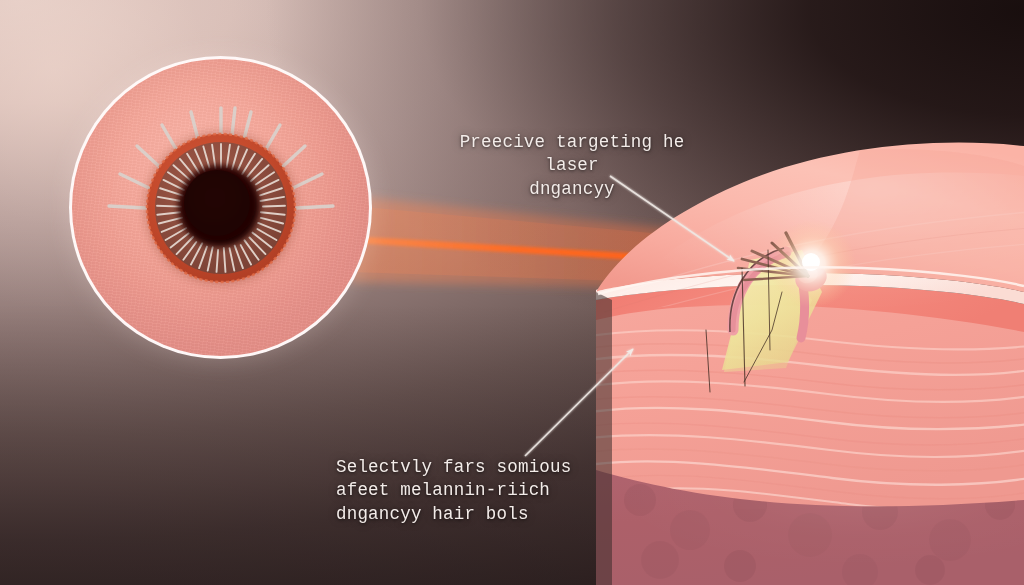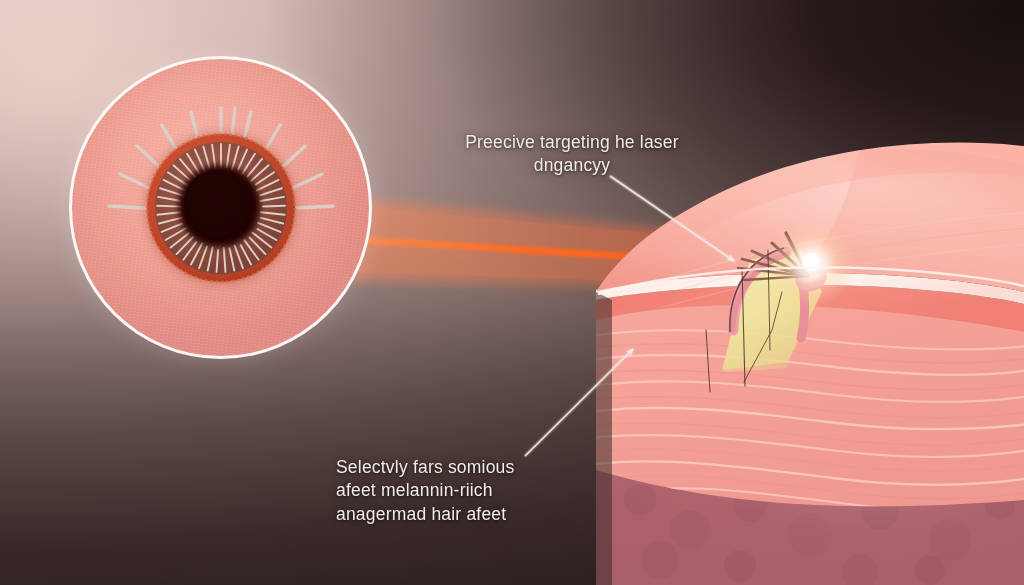--- a/index.html
+++ b/index.html
@@ -1,21 +1,21 @@
 <!DOCTYPE html>
 <html><head>
 <meta charset="utf-8">
 <title>Laser Hair Removal Illustration</title>
 <style>
   html,body{margin:0;padding:0;background:#000;}
   #stage{
     position:relative;
     width:1024px;height:585px;
     overflow:hidden;
-    font-family:Liberation Sans, sans-serif;
+    font-family:Liberation Mono, monospace;
     background:#0c4a6e;
   }
   
   .bg-base{
     position:absolute;inset:0;
     background:
       radial-gradient(130% 110% at 2% 0%, #e5cfc8 0%, #d9c0b9 16%, #b59d99 34%, #8d7673 52%, #6a5653 68%, #4b3a39 84%, #3a2b2b 100%);
   }
   .bg-dark{
     position:absolute;inset:0;
@@ -469,15 +469,15 @@
     </defs>
     <line x1="610" y1="176" x2="734" y2="261" stroke="#efe9e5" stroke-width="1.6" marker-end="url(#arrowHead)" filter="url(#lineGlow)" opacity="0.95"></line>
     <line x1="525" y1="456" x2="633" y2="349" stroke="#efe9e5" stroke-width="1.6" marker-end="url(#arrowHead)" filter="url(#lineGlow)" opacity="0.95"></line>
   </svg>
 
   <div class="label" id="label-precision">Preecive targeting he laser
 dngancyy</div>
 
   <div class="label" id="label-selective">Selectvly fars somious
 afeet melannin-riich
-anagermad hair afeet</div>
+dngancyy hair bols</div>
 
 </div>
 
 </body></html>

